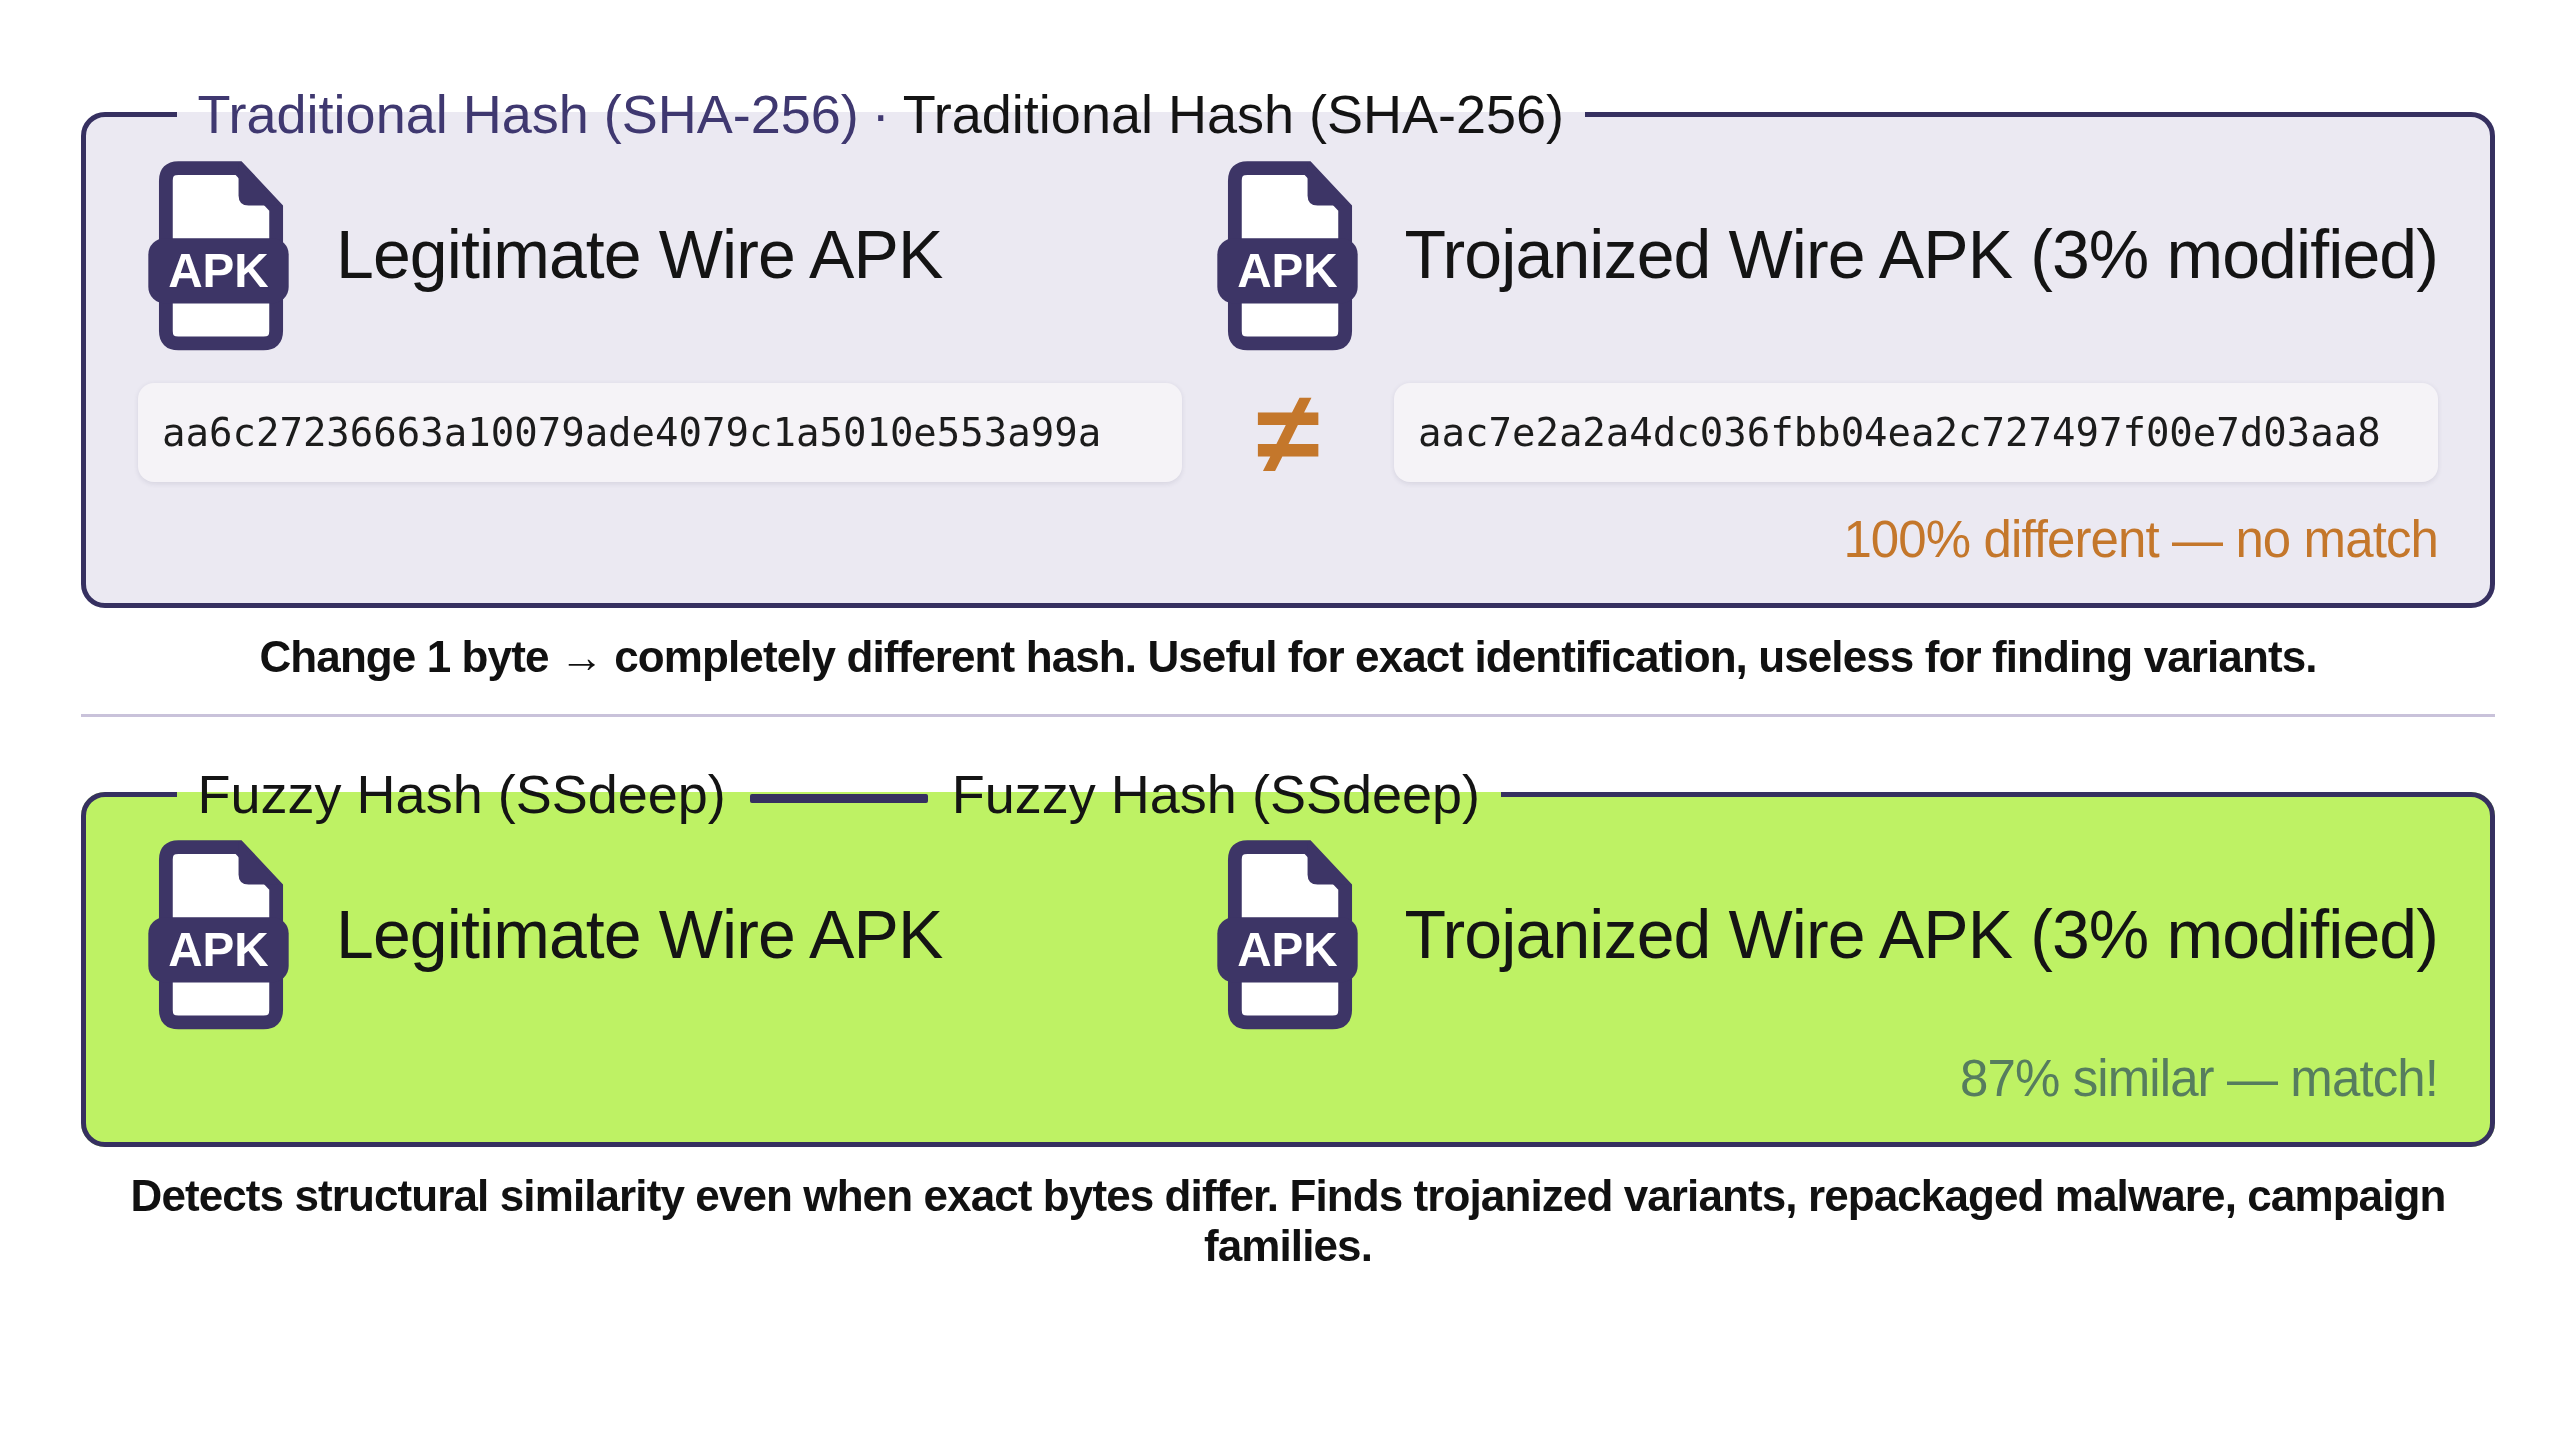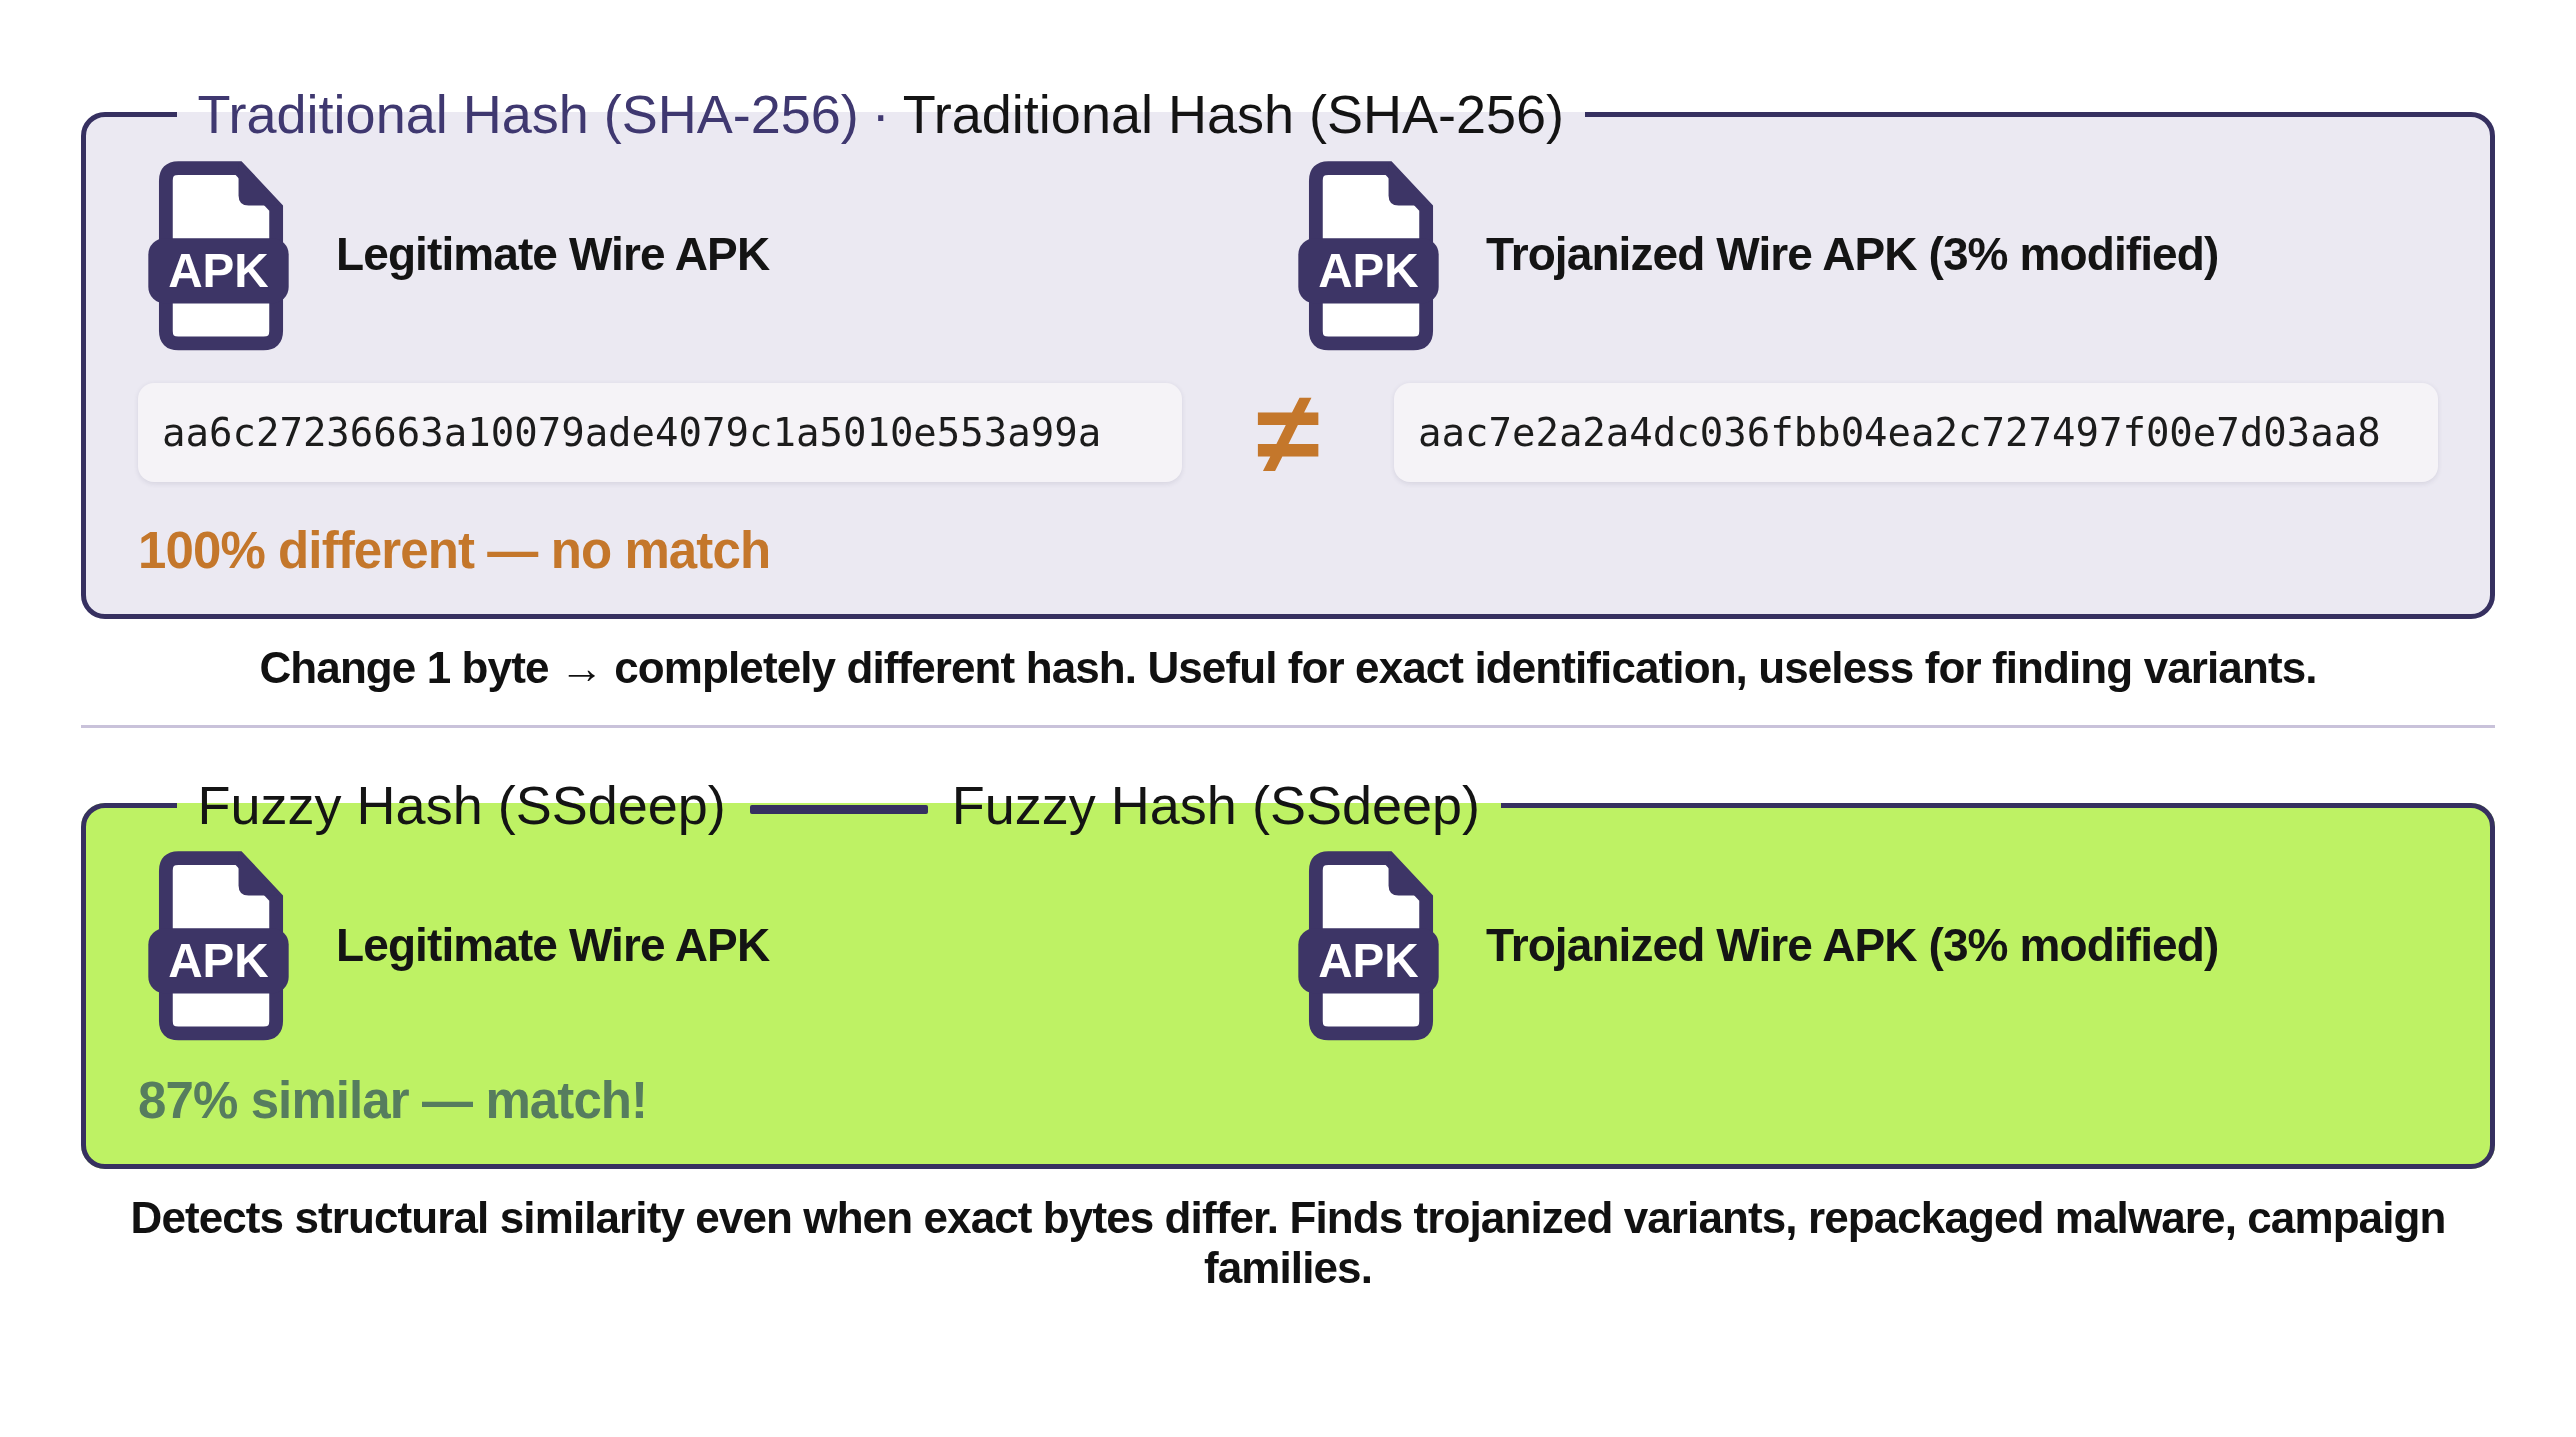--- a/index.html
+++ b/index.html
@@ -57,22 +57,22 @@
     align-items: center;
     margin-top: 9.4px;
   }
   .file {
     display: flex;
     align-items: center;
     gap: 37px;
     text-align: right;
   }
   .file-label {
-    font-size: 46px;
-    font-weight: bold;
+    font-size: 68px;
+    font-weight: normal;
     letter-spacing: -0.9px;
     white-space: nowrap;
   }
   .apk-svg { width: 161px; height: 193px; flex: 0 0 auto; }
 
   .hash-row {
     display: grid;
     grid-template-columns: 1044px 1fr 1044px;
     align-items: center;
     margin-top: 24px;
@@ -91,24 +91,24 @@
   .cmp-symbol {
     text-align: center;
     font-size: 116px;
     font-weight: bold;
     line-height: 1;
   }
   .cmp-orange { color: #c4772b; }
   .cmp-green  { color: #4e7a55; transform: scaleY(1.05); }
 
   .result-text {
-    text-align: left;
-    margin-top: 30px;
+    text-align: right;
+    margin-top: 19px;
     font-size: 51px;
-    font-weight: bold;
+    font-weight: normal;
     letter-spacing: -0.9px;
   }
   .result-orange { color: #c4772b; }
   .result-green  { color: #567d5e; }
 
   .caption {
     text-align: center;
     font-size: 44px;
     font-weight: 600;
     letter-spacing: -0.9px;

